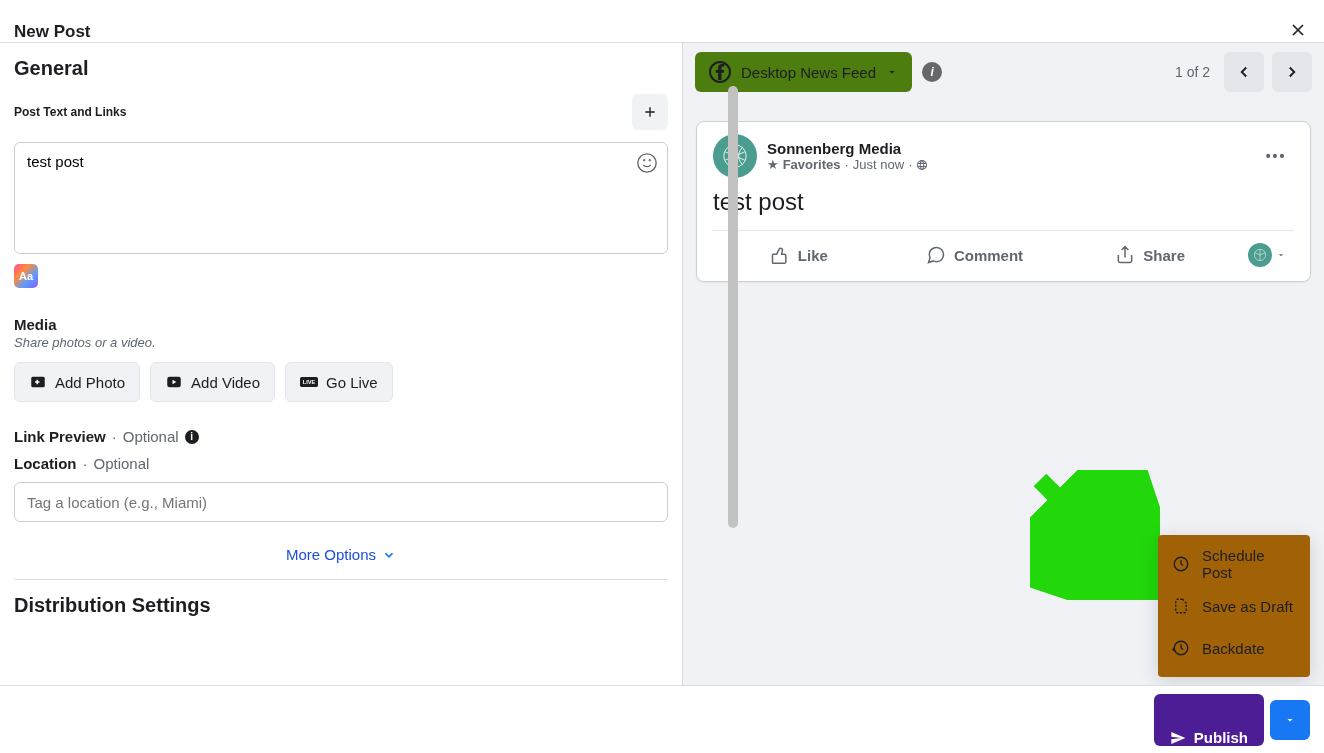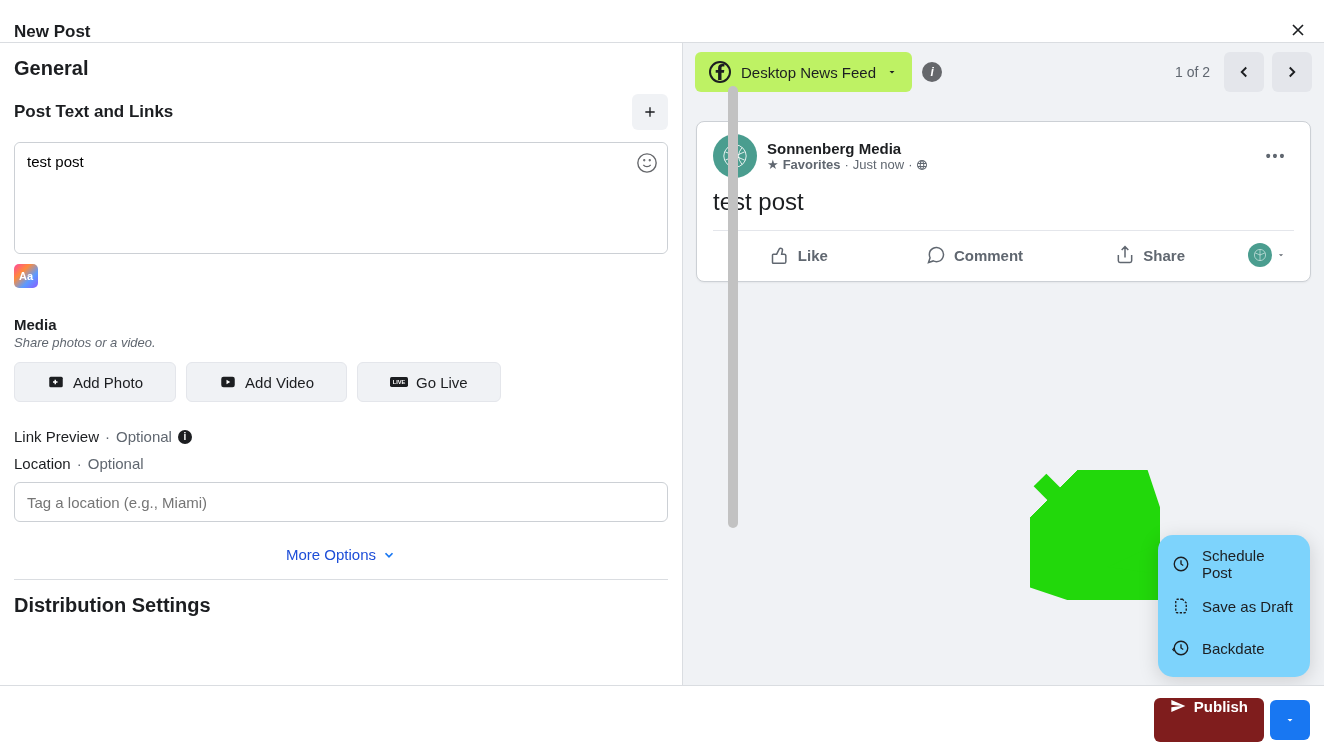--- a/index.html
+++ b/index.html
@@ -13,57 +13,57 @@
 
 
 .main { display: flex; height: calc(753px - 43px - 68px); position: relative; }
 
 
 .left-panel { width: 682px; overflow-y: auto; padding: 14px 14px 0 14px; position: relative; }
 .left-scroll-track { position: absolute; top: 43px; left: 728px; width: 10px; height: 442px; background: #c2c2c2; border-radius: 5px; }
 
 .section-title { font-size: 20px; font-weight: 700; margin-bottom: 14px; }
 .subsection-row { display: flex; align-items: center; justify-content: space-between; margin-bottom: 12px; }
-.subsection-label { font-size: 17px; font-weight: 600; }
+.subsection-label { font-size: 12px; font-weight: 600; }
 .add-btn { width: 36px; height: 36px; background: #f0f2f5; border-radius: 6px; display: flex; align-items: center; justify-content: center; cursor: pointer; }
 
 .textarea-wrap { position: relative; border: 1px solid #ccd0d5; border-radius: 6px; height: 112px; margin-bottom: 10px; }
 .textarea { width: 100%; height: 100%; border: none; outline: none; padding: 10px 40px 10px 12px; font-size: 15px; font-family: inherit; resize: none; border-radius: 6px; }
 .emoji-btn { position: absolute; top: 8px; right: 8px; width: 24px; height: 24px; cursor: pointer; color: #606770; display:flex; align-items:center; justify-content:center; }
 
 .aa-icon { width: 24px; height: 24px; border-radius: 5px; background: linear-gradient(135deg, #ff47a0 0%, #ff8b3b 33%, #5b9bff 66%, #8a5bff 100%); display:flex; align-items:center; justify-content:center; color:#fff; font-size:11px; font-weight:700; margin-bottom: 28px; cursor:pointer; }
 
 .media-title { font-size: 15px; font-weight: 600; margin-bottom: 2px; }
 .media-sub { font-size: 13px; color: #606770; margin-bottom: 12px; font-style: italic; }
 .media-buttons { display: flex; gap: 10px; margin-bottom: 26px; }
-.media-btn { height: 40px; padding: 0 32px; background: #f0f2f5; border: 1px solid #e4e6eb; border-radius: 6px; display: flex; align-items: center; gap: 8px; font-size: 15px; font-weight: 500; cursor: pointer; }
+.media-btn { height: 40px; padding: 0 14px; background: #f0f2f5; border: 1px solid #e4e6eb; border-radius: 6px; display: flex; align-items: center; gap: 8px; font-size: 15px; font-weight: 500; cursor: pointer; }
 .media-btn .ic { width:18px; height:18px; display:flex; align-items:center; justify-content:center; }
 
 .link-row { display:flex; align-items:center; gap:6px; margin-bottom: 10px; }
-.label-bold { font-size: 15px; font-weight: 400; }
+.label-bold { font-size: 15px; font-weight: 700; }
 .label-opt { font-size: 15px; color: #606770; }
 .info-dot { width: 14px; height: 14px; border-radius:50%; background:#1c1e21; color:#fff; display:flex; align-items:center; justify-content:center; font-size:10px; font-weight:700; }
 
 .link-preview-row { display:flex; align-items:center; justify-content: space-between; margin-bottom: 22px; }
 .toggle-wrap { display:flex; align-items:center; gap: 12px; }
 .toggle { width: 44px; height: 24px; background:#e4e6eb; border-radius:12px; position:relative; cursor:pointer; }
 .toggle-knob { width:20px; height:20px; border-radius:50%; background:#fff; border:1px solid #b0b3b8; position:absolute; top:1px; left:1px; box-shadow: 0 1px 2px rgba(0,0,0,0.2); }
 .toggle-text { font-size: 15px; color: #606770; }
 .pencil-btn { width:40px; height:40px; background:#e4e6eb; border-radius:6px; display:flex; align-items:center; justify-content:center; cursor:pointer; color:#606770; }
 
 .loc-input { width:100%; height:40px; border:1px solid #ccd0d5; border-radius:6px; padding: 0 12px; font-size:15px; outline:none; margin-bottom: 16px; }
 
 .more-options { color:#1d4ed8; font-size:15px; font-weight:500; display:flex; align-items:center; justify-content:center; gap:6px; cursor:pointer; padding: 8px 0 16px; }
 .hr { border:none; border-top:1px solid #dadde1; margin-bottom: 14px; }
 
 
 .right-panel { flex:1; background:#f0f2f5; border-left: 1px solid #dadde1; display:flex; flex-direction:column; }
 .preview-toolbar { height:58px; padding: 0 12px; display:flex; align-items:center; justify-content:space-between; }
 .pt-left { display:flex; align-items:center; gap:10px; }
-.feed-sel { height:40px; background:#bef264; border-radius:6px; display:flex; align-items:center; gap:10px; padding: 0 14px; cursor:pointer; font-size:15px; font-weight:500; }
+.feed-sel { height:40px; background:#4d7c0f; border-radius:6px; display:flex; align-items:center; gap:10px; padding: 0 14px; cursor:pointer; font-size:15px; font-weight:500; }
 .fb-circ { width:22px; height:22px; border:2px solid #1c1e21; border-radius:50%; display:flex; align-items:center; justify-content:center; }
 .info-circ { width:20px; height:20px; border-radius:50%; background:#65676b; color:#fff; display:flex; align-items:center; justify-content:center; font-size:12px; font-style:italic; font-weight:700; cursor:pointer; }
 .pt-right { display:flex; align-items:center; gap:8px; }
 .pager-text { font-size:14px; color:#606770; margin-right: 6px; }
 .nav-btn { width:40px; height:40px; background:#e4e6eb; border-radius:6px; display:flex; align-items:center; justify-content:center; cursor:pointer; }
 
 .preview-body { padding: 20px 13px; }
 .post-card { background:#fff; border:1px solid #ccd0d5; border-radius:8px; padding: 12px 16px 6px; box-shadow: 0 1px 2px rgba(0,0,0,0.05); }
 .post-head { display:flex; align-items:center; gap:10px; margin-bottom: 10px; }
 .avatar { width:44px; height:44px; border-radius:50%; background:#4a9d8f; display:flex; align-items:center; justify-content:center; flex-shrink:0; }
@@ -76,30 +76,30 @@
 .dots { width:36px; height:36px; display:flex; align-items:center; justify-content:center; cursor:pointer; color:#606770; letter-spacing: 2px; font-weight:700; }
 
 .post-text { font-size: 24px; font-weight: 400; color:#1c1e21; margin-bottom: 14px; }
 
 .post-actions { display:flex; align-items:center; border-top:1px solid #e4e6eb; padding-top: 4px; gap: 4px; }
 .action-btn { flex:1; height:40px; display:flex; align-items:center; justify-content:center; gap:8px; color:#606770; font-size:15px; font-weight:600; cursor:pointer; border-radius:4px; }
 .reaction-avatar { width:24px; height:24px; border-radius:50%; background:#4a9d8f; display:flex; align-items:center; justify-content:center; }
 .reaction-caret { font-size:10px; color:#606770; }
 
 
-.dropdown-menu { position:absolute; right: 14px; bottom: 76px; width: 152px; background:#7dd3fc; border-radius:15px; box-shadow: 0 4px 20px rgba(0,0,0,0.15); padding: 8px 0; z-index:50; }
+.dropdown-menu { position:absolute; right: 14px; bottom: 76px; width: 152px; background:#a16207; border-radius:4px; box-shadow: 0 4px 20px rgba(0,0,0,0.15); padding: 8px 0; z-index:50; }
 .menu-item { height:42px; display:flex; align-items:center; gap:12px; padding: 0 14px; cursor:pointer; font-size:15px; }
 .menu-item .mic { width:18px; height:18px; color:#1c1e21; display:flex; align-items:center; justify-content:center; }
 
 
 .green-arrow { position:absolute; z-index:40; pointer-events:none; }
 
 
 .footer { height: 68px; border-top:1px solid #dadde1; display:flex; align-items:center; justify-content:flex-end; padding: 0 14px; gap: 6px; background:#fff; position:relative; z-index:60; }
-.publish-btn { height:44px; background:#7f1d1d; color:#fff; border:none; border-radius:6px; padding: 0 16px; display:flex; align-items:flex-start; gap:8px; font-size:15px; font-weight:600; cursor:pointer; }
+.publish-btn { height:52px; background:#4c1d95; color:#fff; border:none; border-radius:6px; padding: 0 16px; display:flex; align-items:flex-end; gap:8px; font-size:15px; font-weight:600; cursor:pointer; }
 .split-btn { width:40px; height:40px; background:#1877f2; color:#fff; border:none; border-radius:6px; display:flex; align-items:center; justify-content:center; cursor:pointer; }
 </style>
 </head>
 <body>
 
 <div class="header">
   <div class="header-title">New Post</div>
   <div class="close-btn">
     <svg viewBox="0 0 24 24" fill="none" stroke="#1c1e21" stroke-width="2">
         <path d="M18 6L6 18M6 6l12 12"></path>

